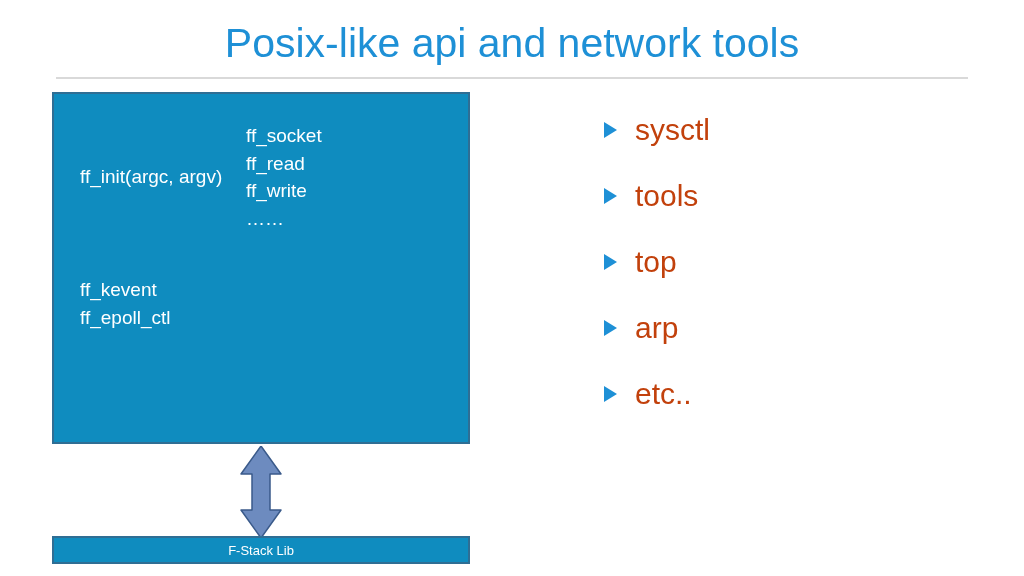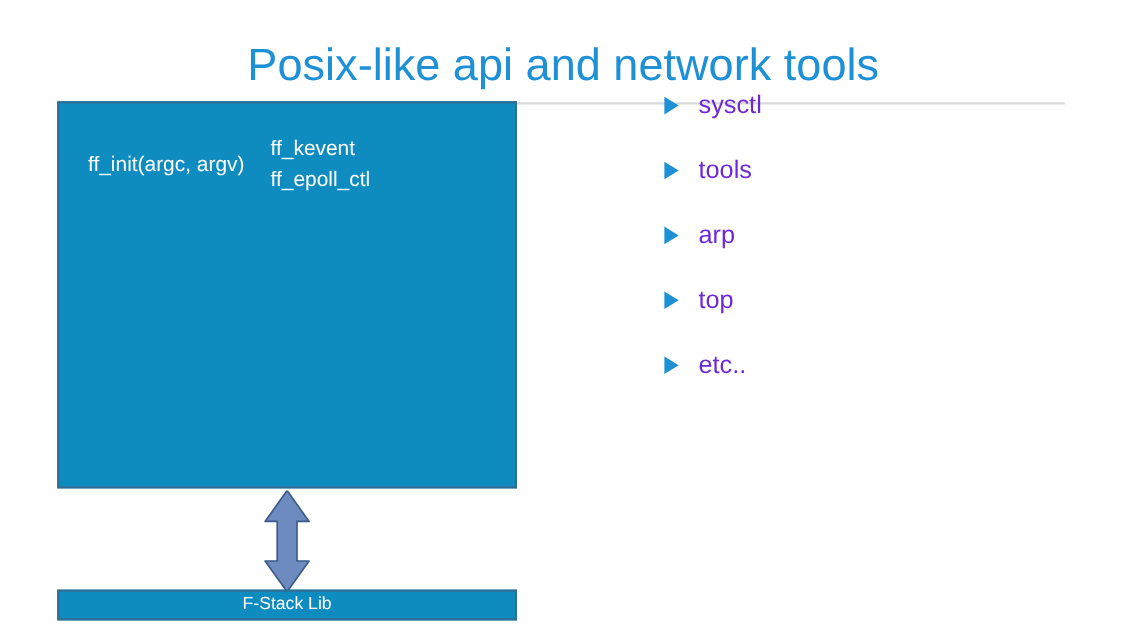--- a/index.html
+++ b/index.html
@@ -1,53 +1,59 @@
 <!DOCTYPE html>
 <html><head>
   <meta charset="utf-8">
   <style>
     * { box-sizing: border-box; margin: 0; padding: 0; }
     html, body { width: 1024px; height: 576px; font-family: "Segoe UI Light", "Segoe UI", Arial, sans-serif; background: #fff; overflow: hidden; }
     .slide { width: 1024px; height: 576px; position: relative; }
-    .title { text-align: center; font-size: 41px; font-weight: 300; color: #1e90d6; padding-top: 36px; }
+    .title { text-align: center; font-size: 41px; font-weight: 300; color: #1e90d6; padding-top: 20px; }
     .hr { height: 2px; background: #d9d9d9; margin: 10px 56px 0 56px; }
     .content { position: absolute; top: 88px; left: 56px; right: 40px; bottom: 0; }
     .api-box {
       position: absolute; top: 4px; left: -4px; width: 418px; height: 352px;
       background: #0f8cbf; border: 2px solid #2f6e94; color: #fff;
       padding: 28px 18px 18px 26px; font-size: 19px; font-weight: 300;
     }
     .api-grid { display: grid; grid-template-columns: 166px auto; row-gap: 44px; }
     .api-left { display: flex; align-items: center; text-align: center; }
     .api-right { line-height: 1.45; }
     .arrow-wrap { position: absolute; top: 358px; left: 180px; width: 50px; height: 92px; }
     .arrow-wrap svg { width: 100%; height: 100%; display: block; }
     .lib-box {
       position: absolute; top: 448px; left: -4px; width: 418px; height: 28px;
       background: #0f8cbf; border: 2px solid #2f6e94; color: #fff;
       display: flex; align-items: center; justify-content: center;
-      font-size: 16px; font-weight: 300;
+      font-size: 13px; font-weight: 300;
     }
     .tools { position: absolute; top: -6px; left: 548px; }
-    .tool-item { display: flex; align-items: center; margin-bottom: 32px; color: #6d28d9; font-size: 23px; font-weight: 300; }
+    .tool-item { display: flex; align-items: center; margin-bottom: 32px; color: #c2410c; font-size: 30px; font-weight: 300; margin-top: 31px; }
     .tool-item:last-child { margin-bottom: 0; }
     .tri { width: 0; height: 0; border-top: 8px solid transparent; border-bottom: 8px solid transparent; border-left: 13px solid #1e90d6; margin-right: 18px; flex-shrink: 0; }
   </style>
 </head>
 <body>
 
 <div class="slide">
   <div class="title">Posix-like api and network tools</div>
   <div class="hr"></div>
 
   <div class="content">
 
     <div class="api-box">
       <div class="api-grid">
         <div class="api-left">ff_init(argc, argv)</div>
+        <div class="api-right">
+          <div>ff_socket</div>
+          <div>ff_read</div>
+          <div>ff_write</div>
+          <div>……</div>
+        </div>
         <div class="api-right">
           <div>ff_kevent</div>
           <div>ff_epoll_ctl</div>
         </div>
       </div>
     </div>
 
     <div class="arrow-wrap">
       <svg viewBox="0 0 50 92" preserveAspectRatio="none">
         <polygon points="25,0 45,28 34,28 34,64 45,64 25,92 5,64 16,64 16,28 5,28" fill="#6d8bbf" stroke="#3a5a8a" stroke-width="1.5" stroke-linejoin="round"></polygon>
@@ -62,25 +68,25 @@
       <div class="tool-item">
         <span class="tri"></span>
         <span>sysctl</span>
       </div>
       <div class="tool-item">
         <span class="tri"></span>
         <span>tools</span>
       </div>
       <div class="tool-item">
         <span class="tri"></span>
-        <span>arp</span>
+        <span>top</span>
       </div>
       <div class="tool-item">
         <span class="tri"></span>
-        <span>top</span>
+        <span>arp</span>
       </div>
       <div class="tool-item">
         <span class="tri"></span>
         <span>etc..</span>
       </div>
     </div>
 
   </div>
 </div>
 

